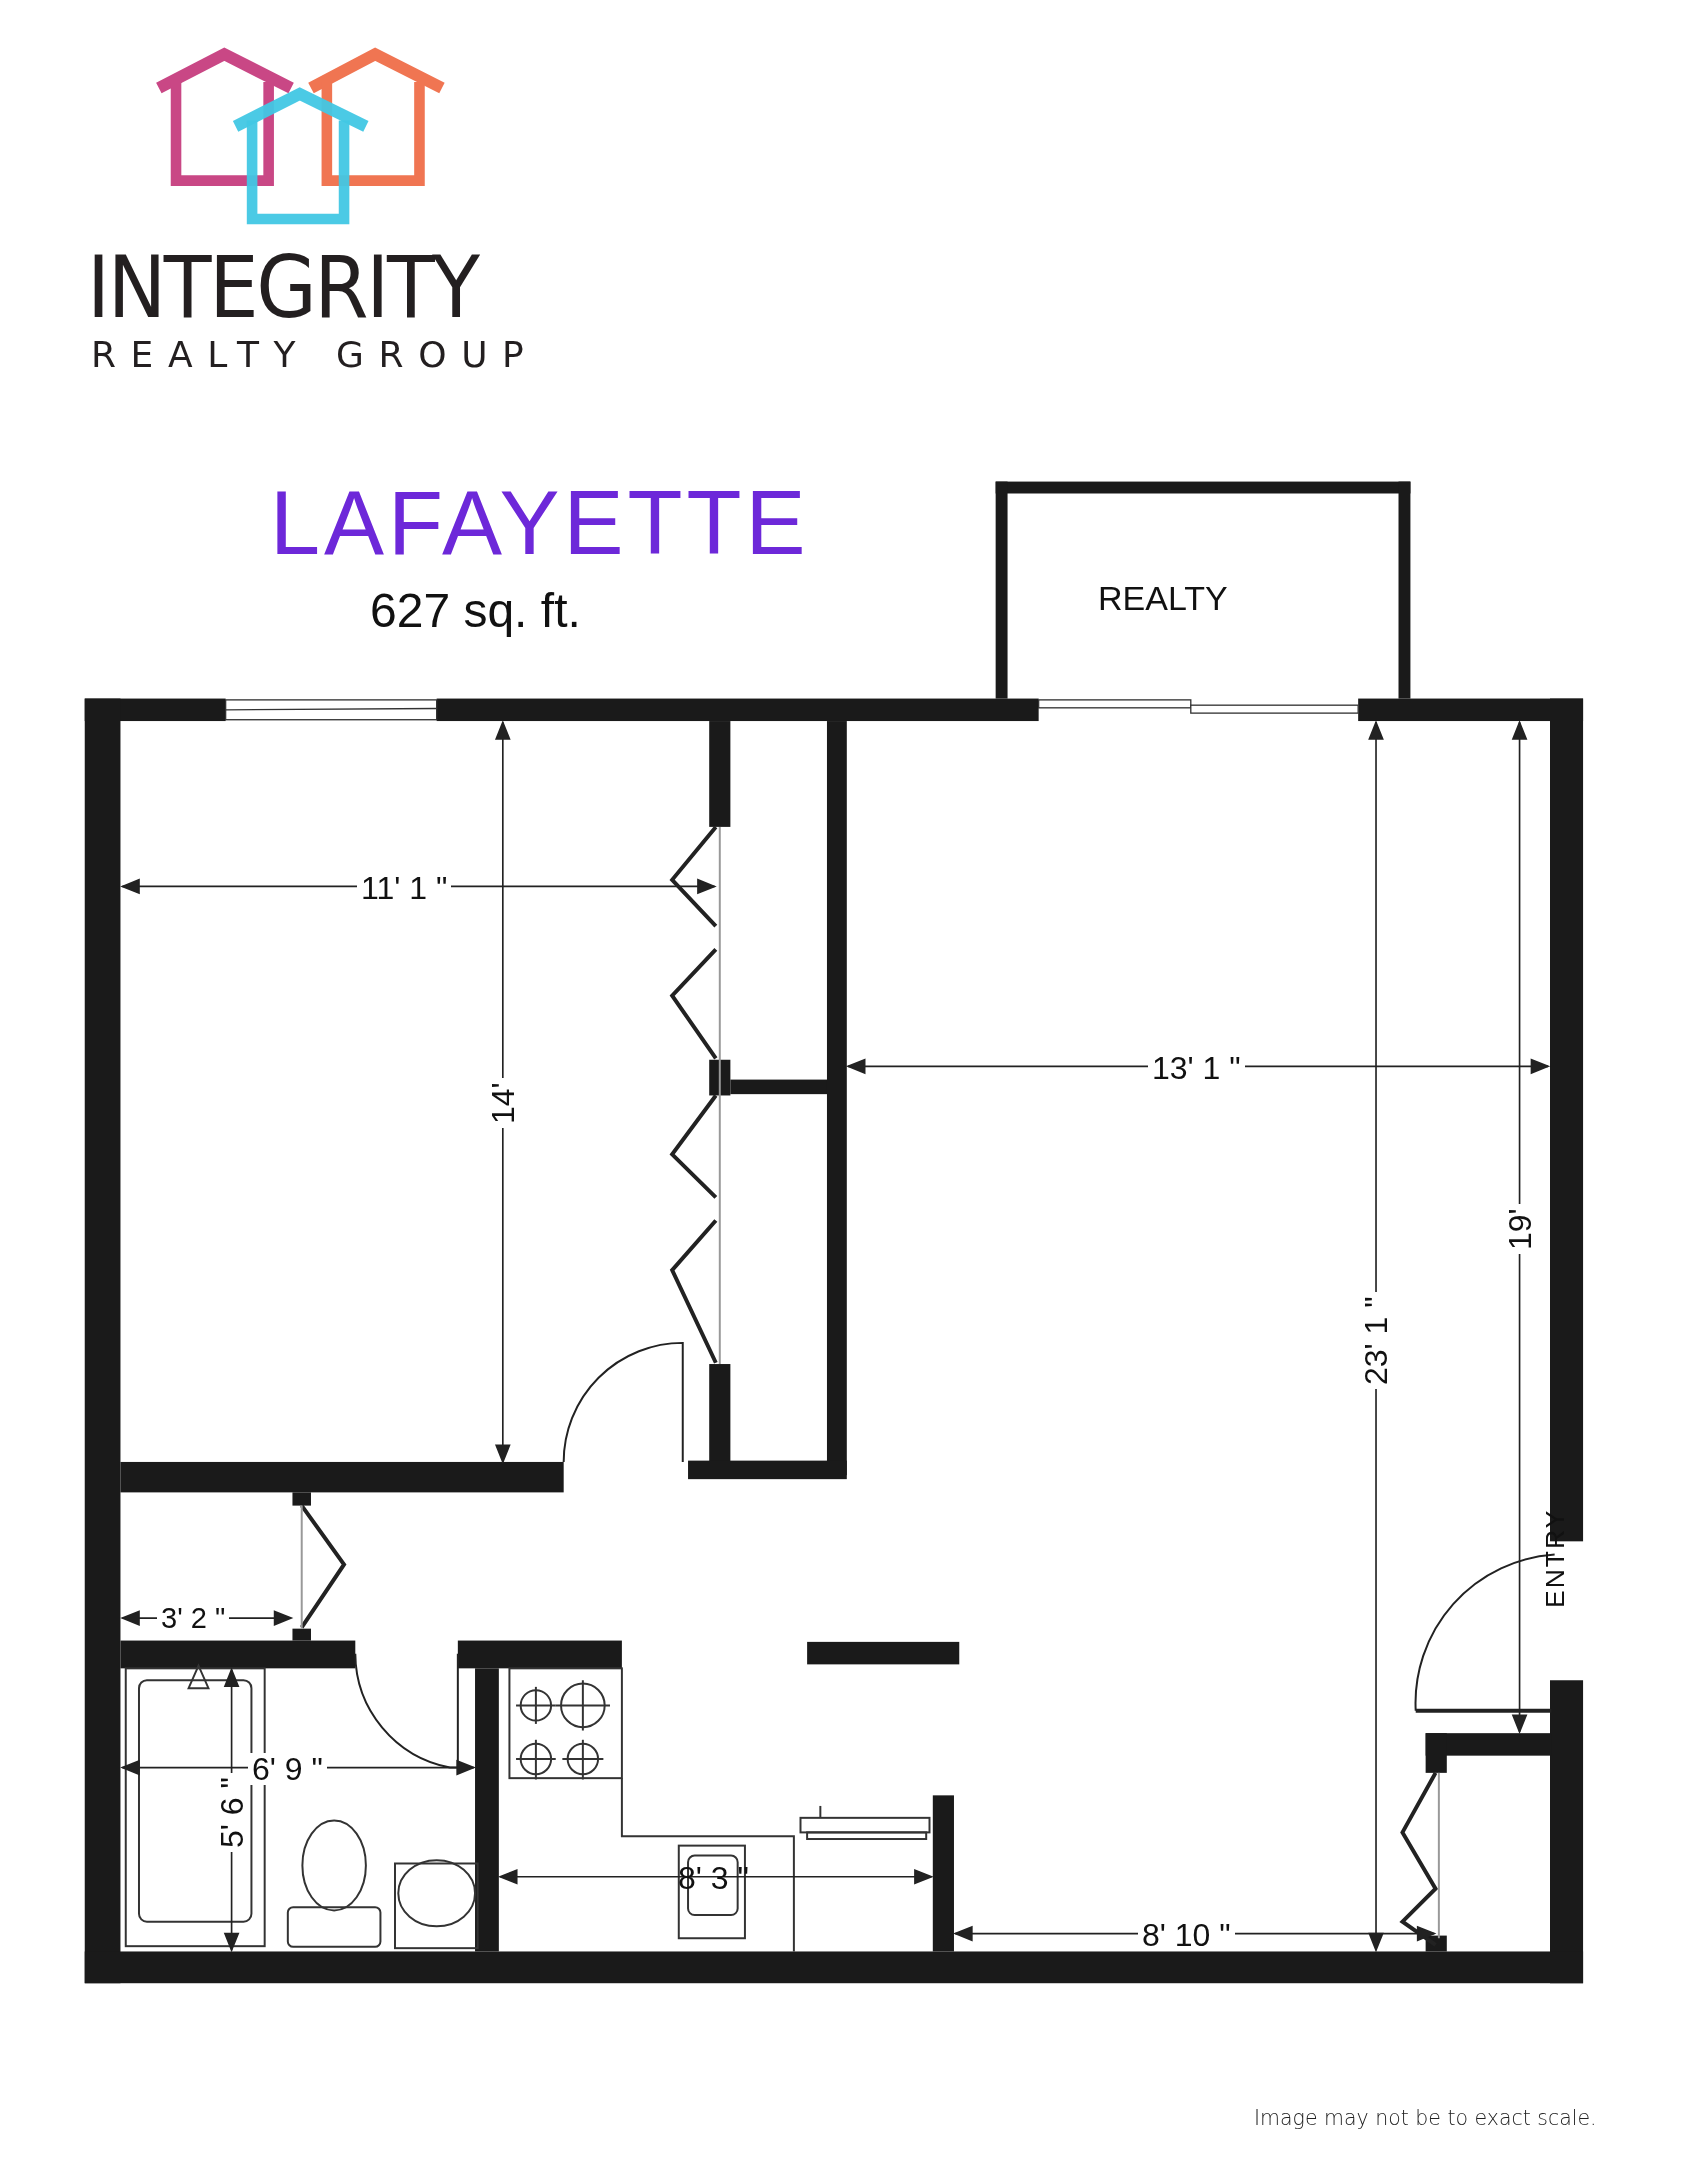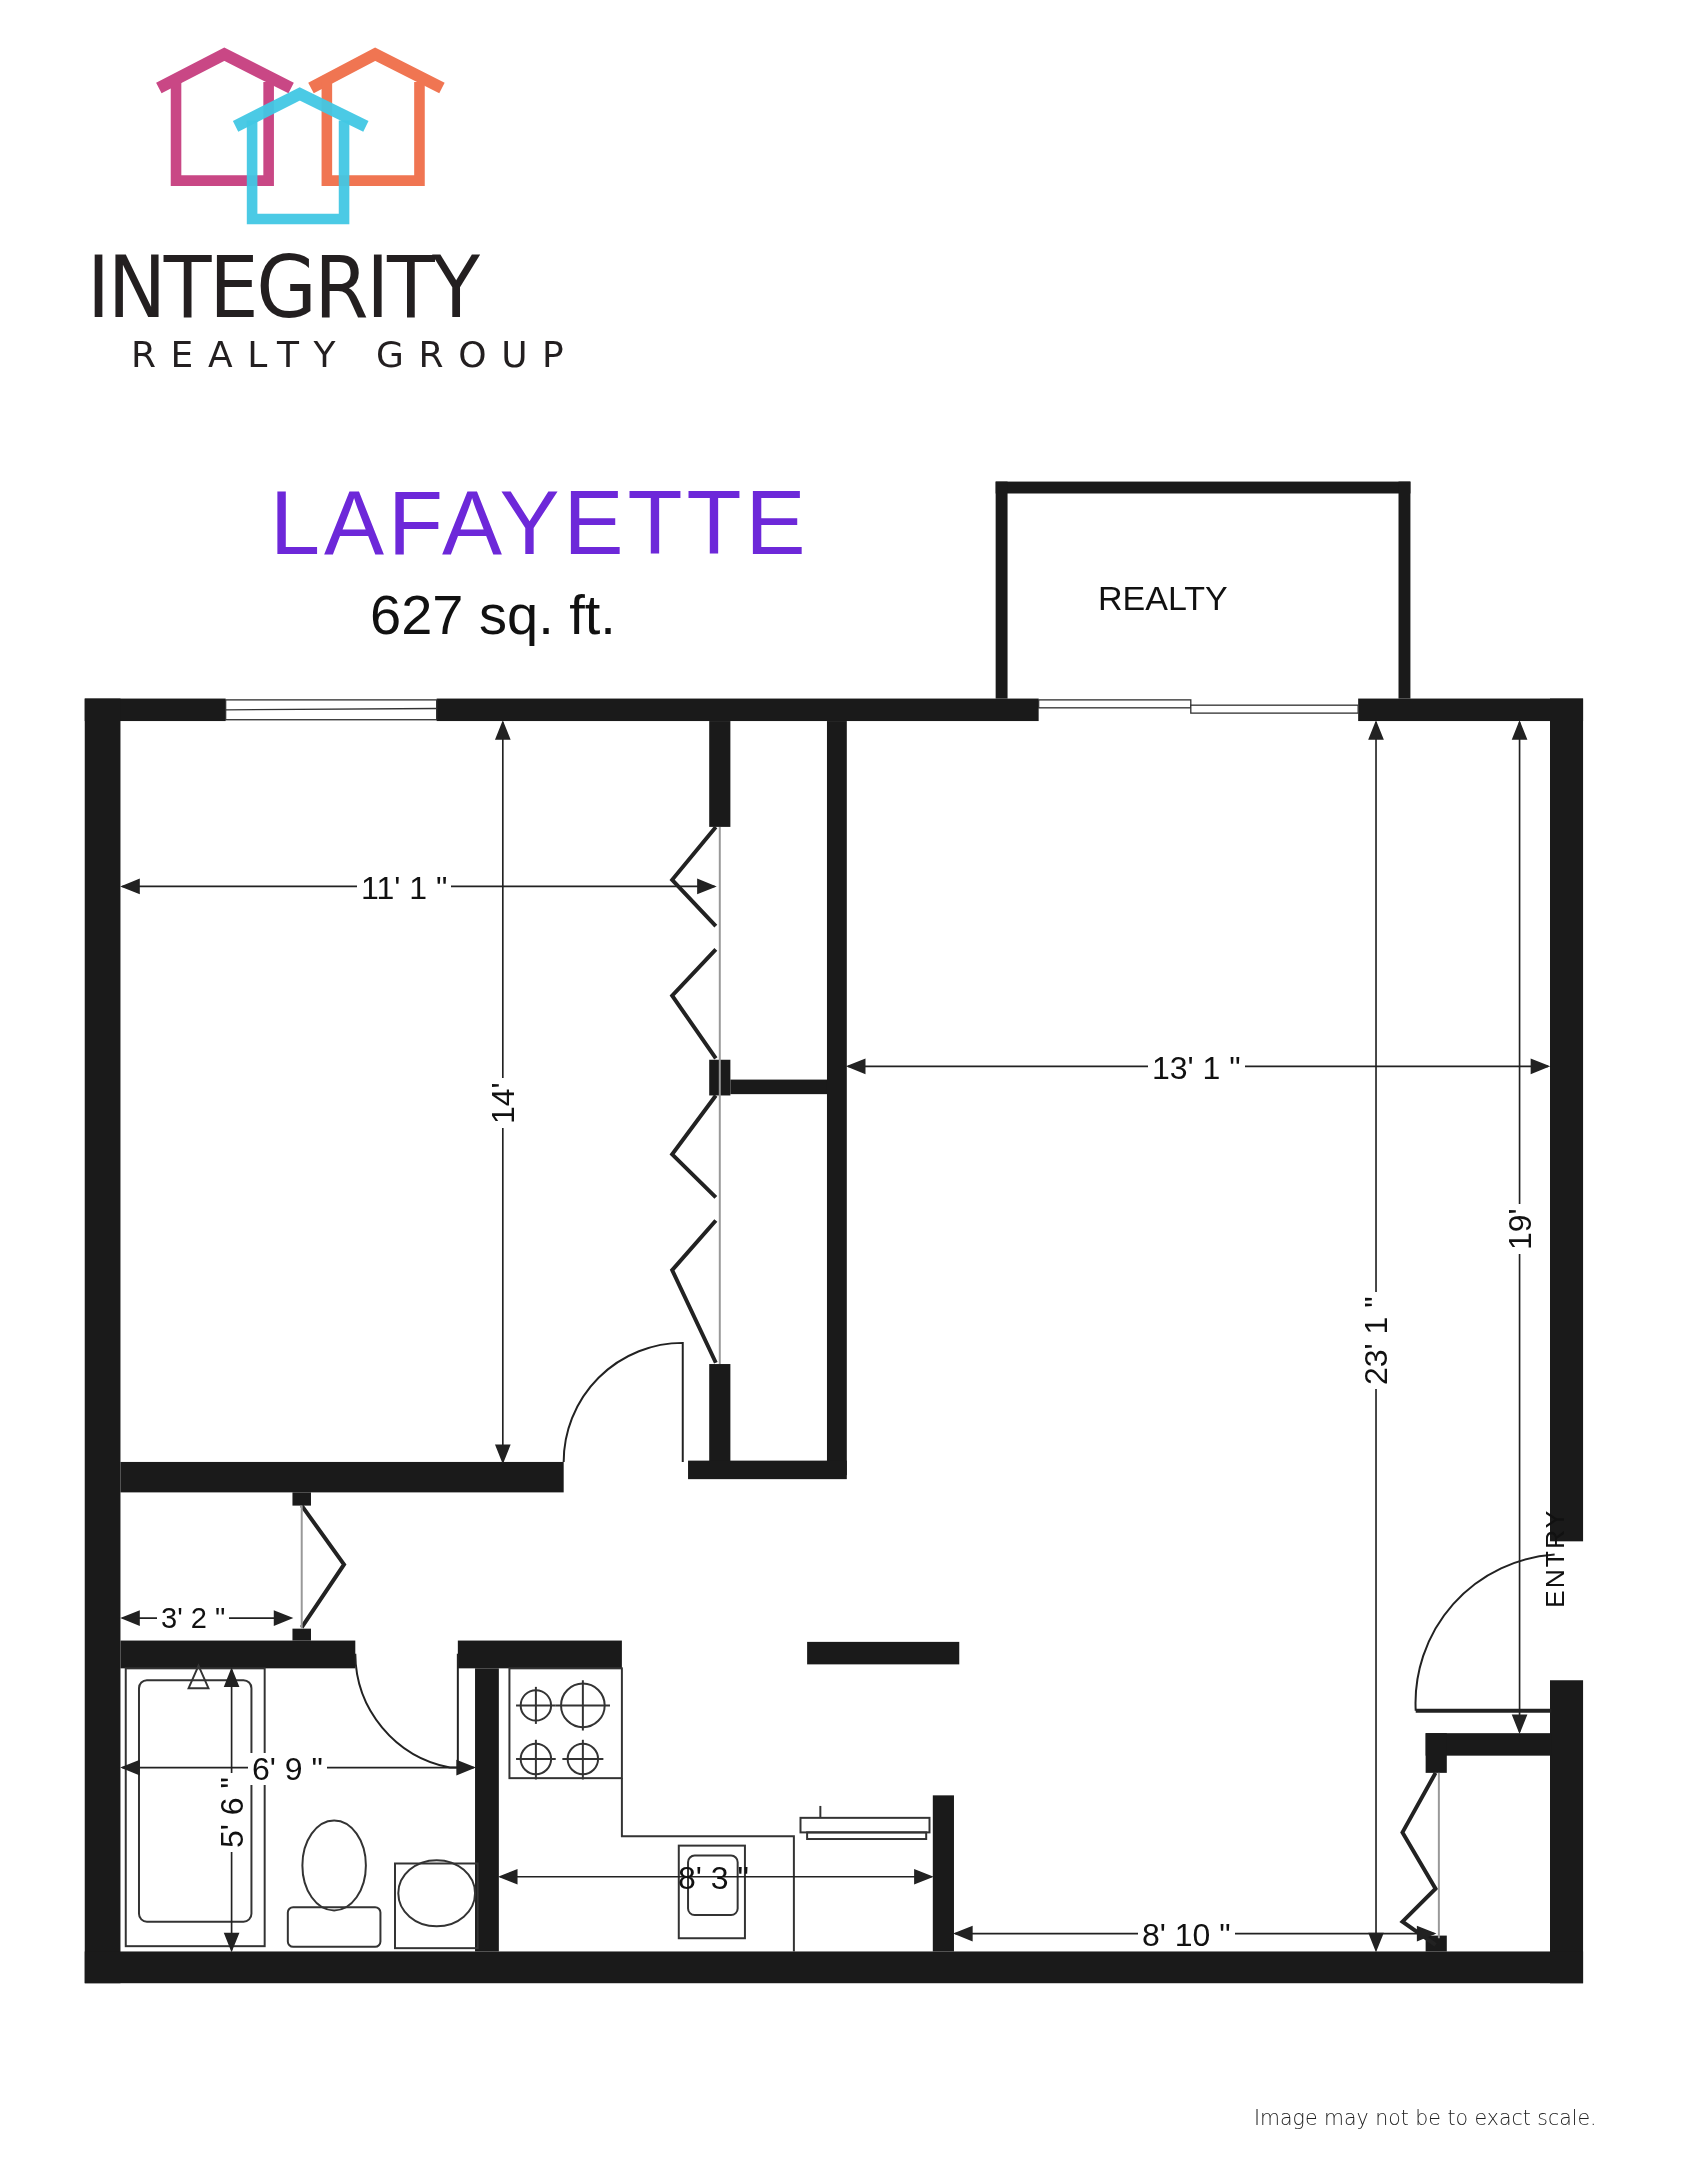--- a/index.html
+++ b/index.html
@@ -1,22 +1,22 @@
 <!DOCTYPE html>
 <html style="font-size:10.6px"><head>
 <meta charset="utf-8">
 <style>
   html, body { margin:0; padding:0; background:#ffffff; }
   body { width:1687px; height:2183px; position:relative; overflow:hidden; font-family:"Liberation Sans", sans-serif; }
   .abs { position:absolute; }
   #logo-svg { position:absolute; left:0; top:0; }
   .brand-name { position:absolute; left:87px; top:245px; font-family:"DejaVu Sans", sans-serif; font-size:85px; font-weight:400; letter-spacing:-2.6px; color:#231f20; line-height:1; transform:scaleX(0.92); transform-origin:left top; }
-  .brand-sub { position:absolute; left:91px; top:337px; font-family:"DejaVu Sans", sans-serif; font-size:36px; letter-spacing:14.6px; color:#231f20; line-height:1;margin-left:40px; }
+  .brand-sub { position:absolute; left:91px; top:337px; font-family:"DejaVu Sans", sans-serif; font-size:36px; letter-spacing:14.6px; color:#231f20; line-height:1; }
   .plan-title { position:absolute; left:270px; top:478px; font-family:"Liberation Sans", sans-serif; font-size:90px; color:#6d28d9; line-height:1; letter-spacing:4px; }
-  .plan-area { position:absolute; left:370px; top:587px; font-family:"Liberation Sans", sans-serif; font-size:56px; color:#111; line-height:1; }
+  .plan-area { position:absolute; left:370px; top:587px; font-family:"Liberation Sans", sans-serif; font-size:48px; color:#111; line-height:1; }
   .room-label { font-family:"Liberation Sans", sans-serif; color:#111; line-height:1; white-space:nowrap; }
   .dim { font-family:"Liberation Sans", sans-serif; font-size:32px; color:#111; line-height:1; white-space:nowrap; background:#fff; padding:0 4px; }
   .disclaimer { position:absolute; left:1254px; top:2066px; font-family:"DejaVu Sans", sans-serif; font-size:20.5px; color:#222; font-weight:300;margin-top:40px; }
 </style>
 </head>
 <body>
 
 <svg id="logo-svg" width="1687" height="2183" style="pointer-events:none;" viewBox="0 0 2550 3300">
   <g fill="none" stroke-width="16" stroke-linejoin="miter">
     <polyline points="240,133 339,82 440,133" stroke="#c94785" stroke-width="18"></polyline>

